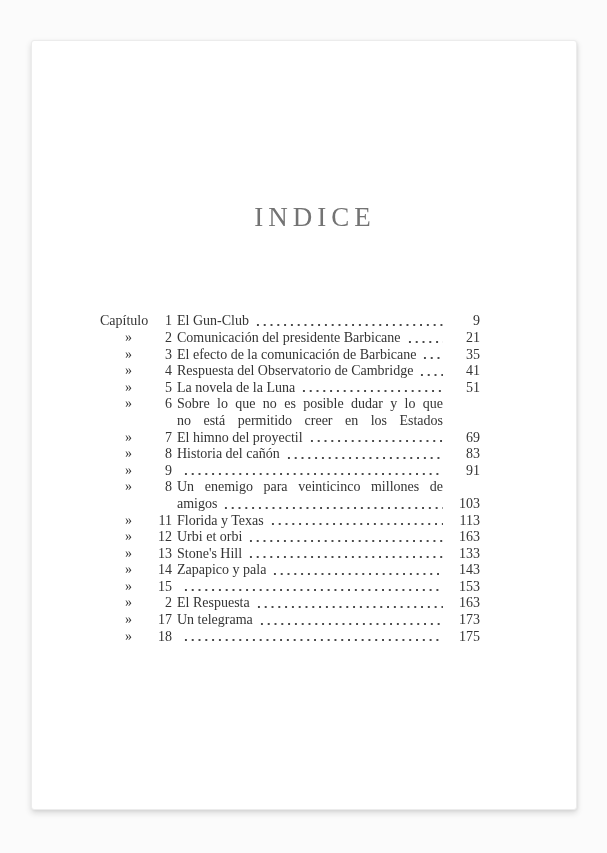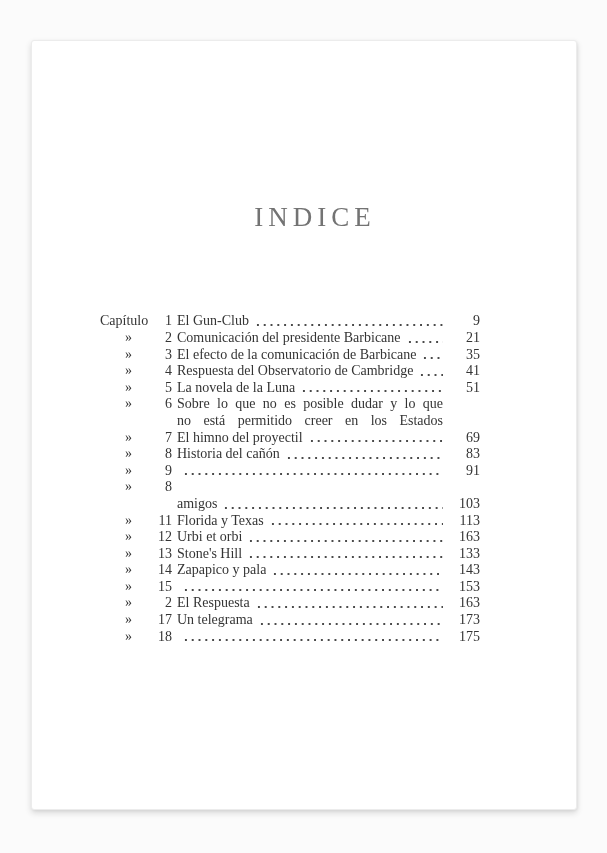--- a/index.html
+++ b/index.html
@@ -157,20 +157,21 @@
   </div>
       <div class="row">
     <span class="col-label">»</span>
     <span class="col-num">9</span>
     <span class="leader"></span>
     <span class="col-page">91</span>
   </div>
       <div class="row">
     <span class="col-label">»</span>
     <span class="col-num">8</span>
+    <span class="col-title justify">Un enemigo para veinticinco millones de</span>
 
   </div>
       <div class="row">
     <span class="col-label"></span>
     <span class="col-num"></span>
     <span class="col-title">amigos</span>
     <span class="leader"></span>
     <span class="col-page">103</span>
   </div>
       <div class="row">

